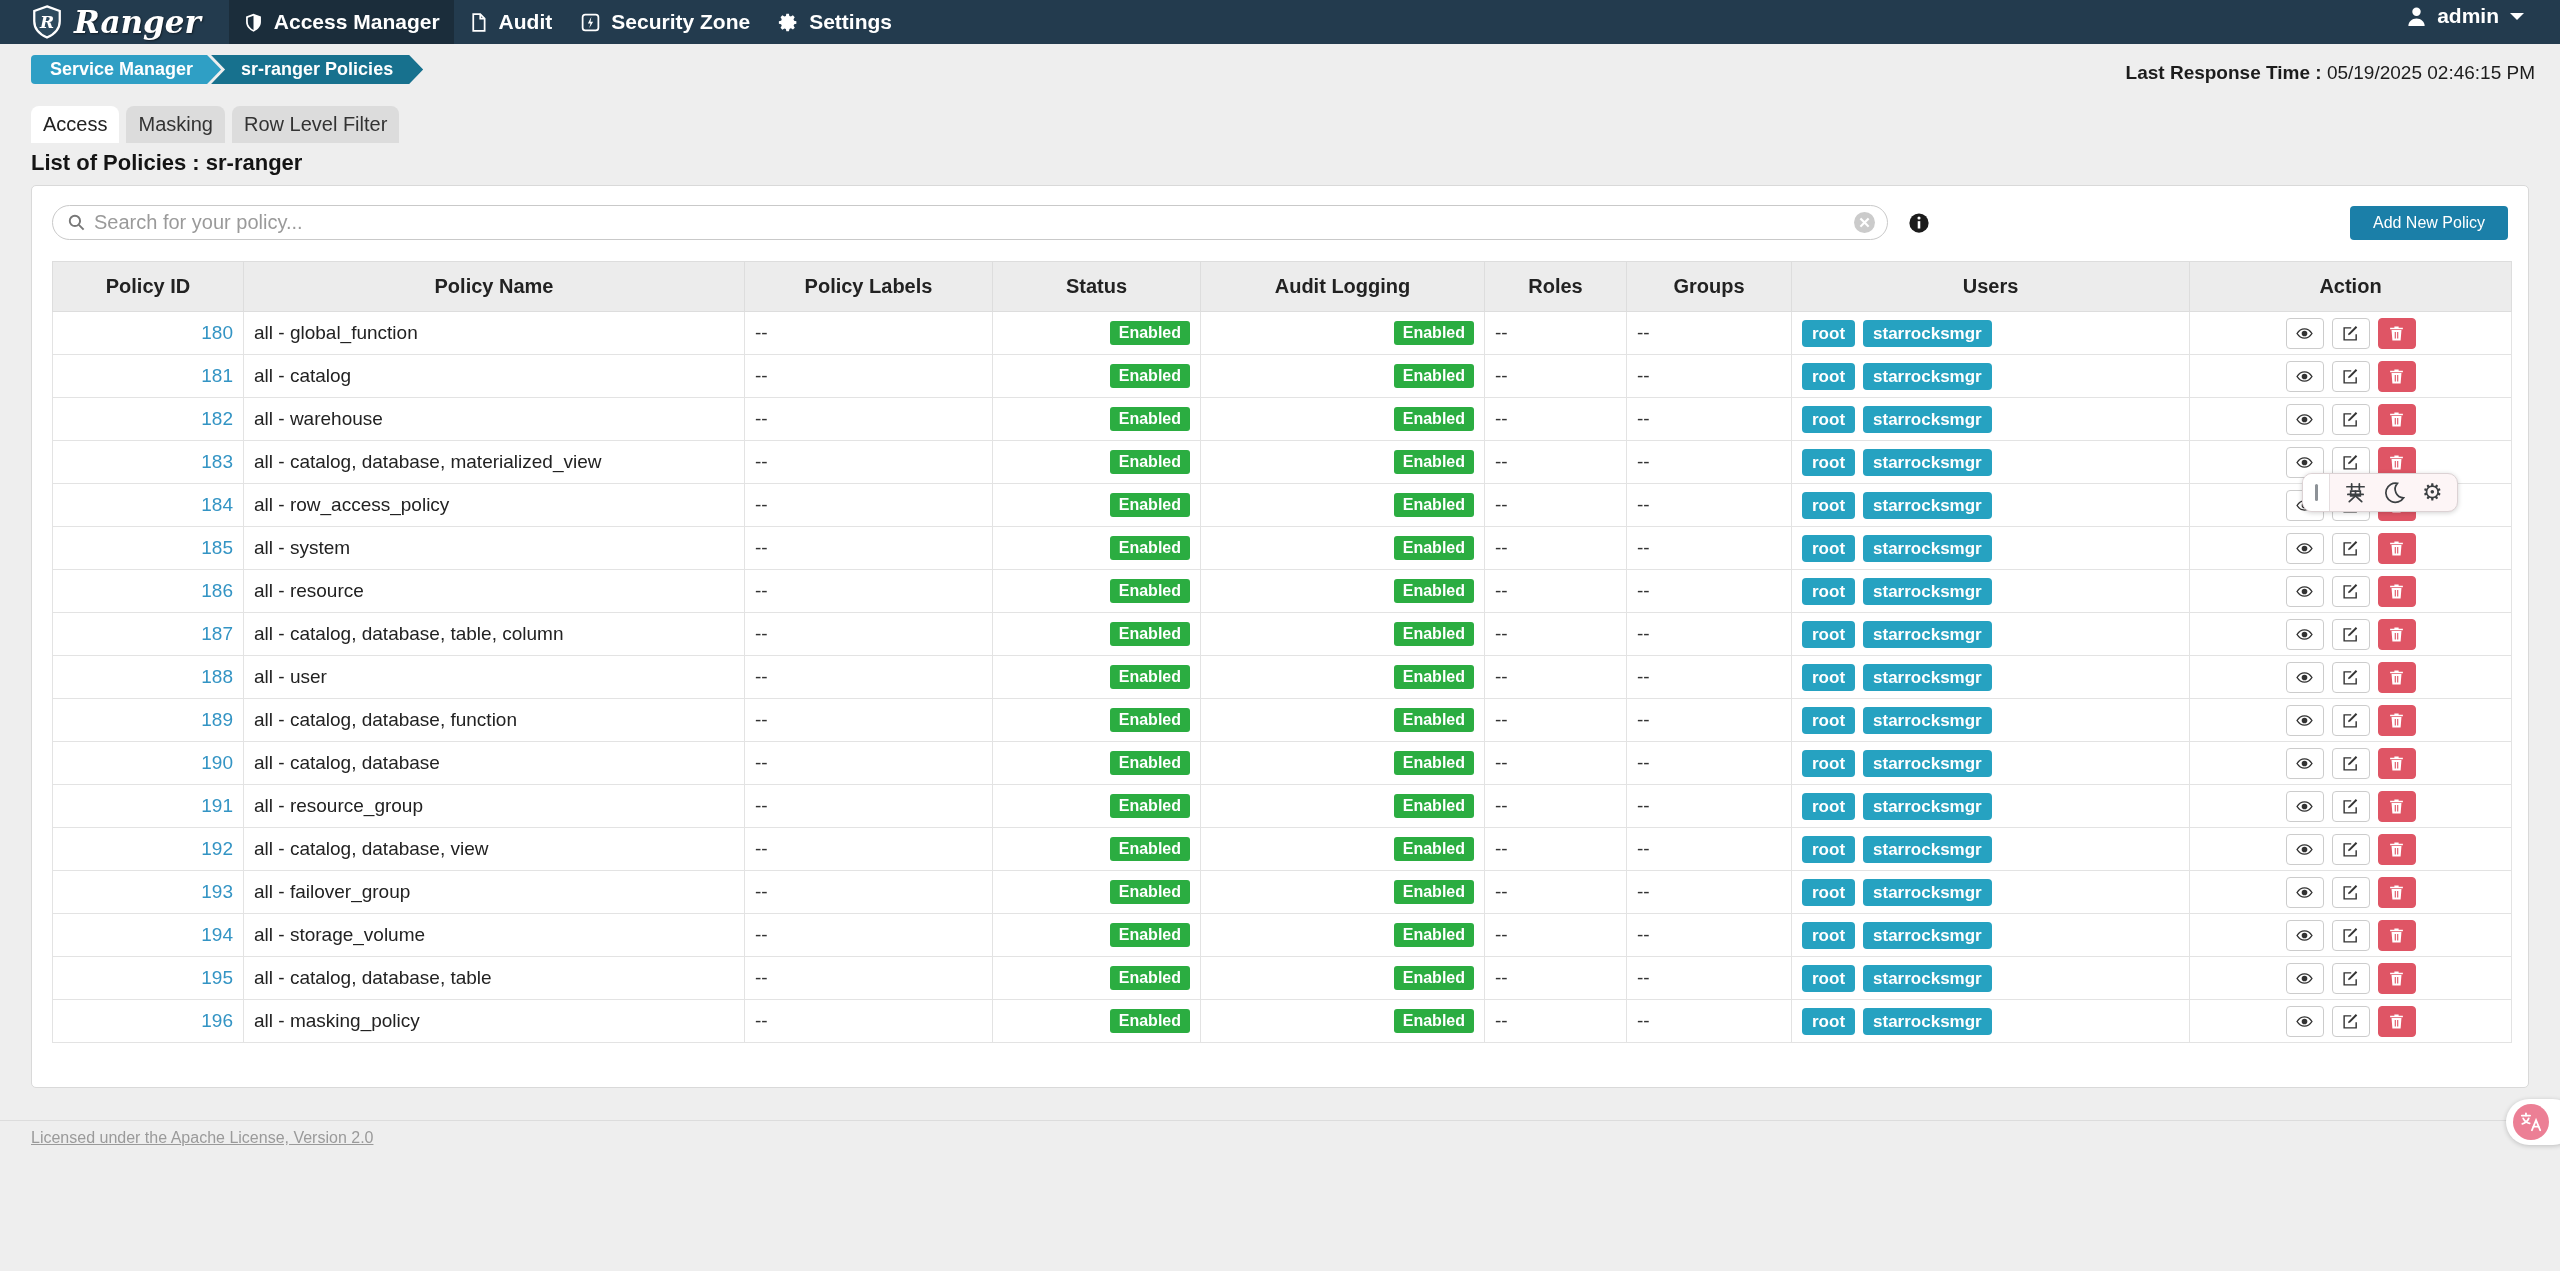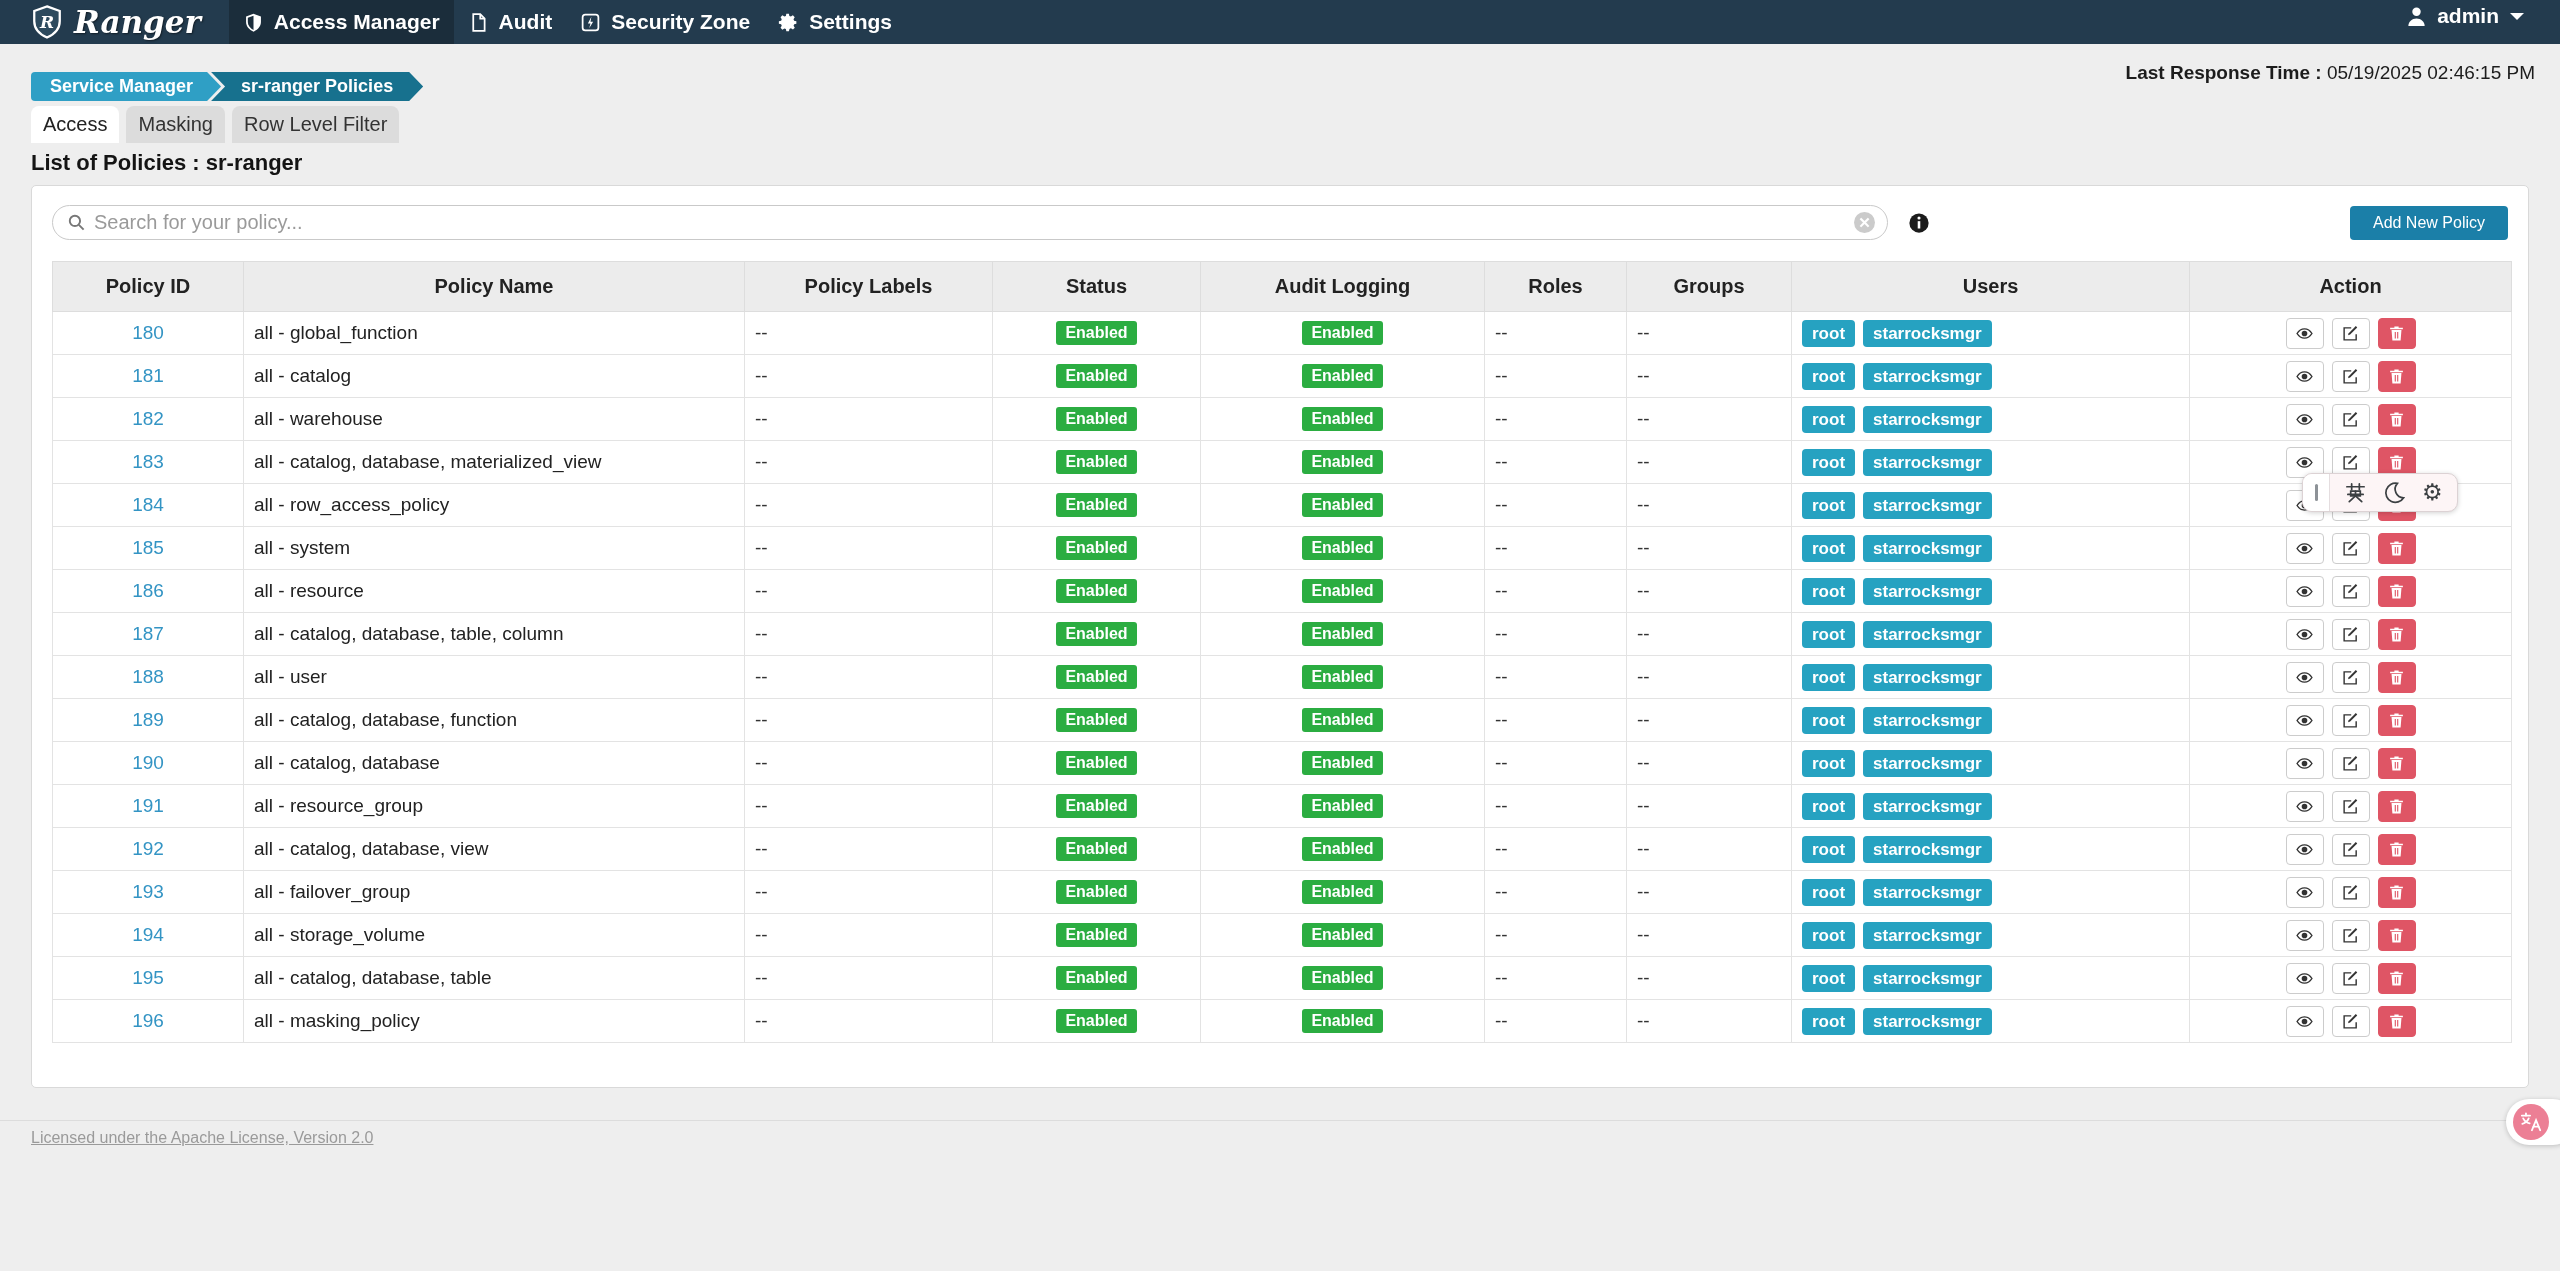--- a/index.html
+++ b/index.html
@@ -20,21 +20,21 @@
   .nav-item.active { background: var(--navbar_active_bg, #1b2d3b); }
   .nav-item svg { width:21px; height:21px; }
   .nav-spacer { flex:1; }
   .user-menu { display:flex; align-items:center; gap:9px; padding:0 36px 12px 12px;
     font-size:21px; font-weight:bold; cursor:pointer; }
   .caret { display:inline-block; width:0; height:0; border-left:7px solid transparent;
     border-right:7px solid transparent; border-top:7px solid #fff; margin-left:2px; }
 
   
   .crumb-band { position:relative; height:56px; }
-  .breadcrumb { position:absolute; left:31px; top:28px; display:flex; height:29px; }
+  .breadcrumb { position:absolute; left:31px; top:11px; display:flex; height:29px; }
   .crumb { display:flex; align-items:center; color:#fff; font-size:18px; font-weight:600;
     cursor:pointer; white-space:nowrap; }
   .crumb.first { background:var(--breadcrumb1_bg,#2f9fc5); padding:0 28px 0 19px;
     border-radius:4px 0 0 4px;
     clip-path:polygon(0 0, calc(100% - 14px) 0, 100% 50%, calc(100% - 14px) 100%, 0 100%); }
   .crumb.last { background:var(--breadcrumb2_bg,#17718e); padding:0 30px 0 30px; margin-left:-10px;
     clip-path:polygon(0 0, calc(100% - 14px) 0, 100% 50%, calc(100% - 14px) 100%, 0 100%, 14px 50%); }
   .last-response { position:absolute; right:25px; top:18px; font-size:19px; color:#1c1c1c; }
   .last-response b { font-weight:bold; }
 
@@ -63,21 +63,21 @@
   .add-btn { background:var(--accent_blue,#1b7fa8); color:#fff; border:none; cursor:pointer;
     font-size:16px; padding:8px 23px; border-radius:4px; font-family:"Liberation Sans", sans-serif; }
 
   
   .table-wrap { padding:21px 20px 8px 20px; }
   table { width:100%; border-collapse:collapse; table-layout:fixed; }
   th { height:50px; background:#ececec; border:1px solid #ddd; font-size:20px;
     font-weight:bold; color:#222; text-align:center; }
   td { height:43px; border:1px solid #e3e3e3; font-size:19px; color:#222;
     padding:0 10px; background:#fff; }
-  td.center { text-align:center; }
+  td.center { text-align:right; }
   a.id-link { color:var(--link_blue,#3394c4); text-decoration:none; cursor:pointer; }
   .badge { display:inline-block; color:#fff; font-weight:bold; border-radius:3px;
     padding:4px 9px; font-size:16px; line-height:1; }
   .badge-green { background:var(--badge_green,#2bad41); }
   .badge-teal { background:var(--badge_teal,#26a2c1); border-radius:4px; margin-right:8px;
     font-size:17px; padding:5px 10px; }
   .dash { color:#333; }
   .actions { display:flex; justify-content:center; gap:8px; }
   .icon-btn { width:38px; height:31px; border:1px solid #ccc; border-radius:4px;
     background:#fff; display:inline-flex; align-items:center; justify-content:center;

